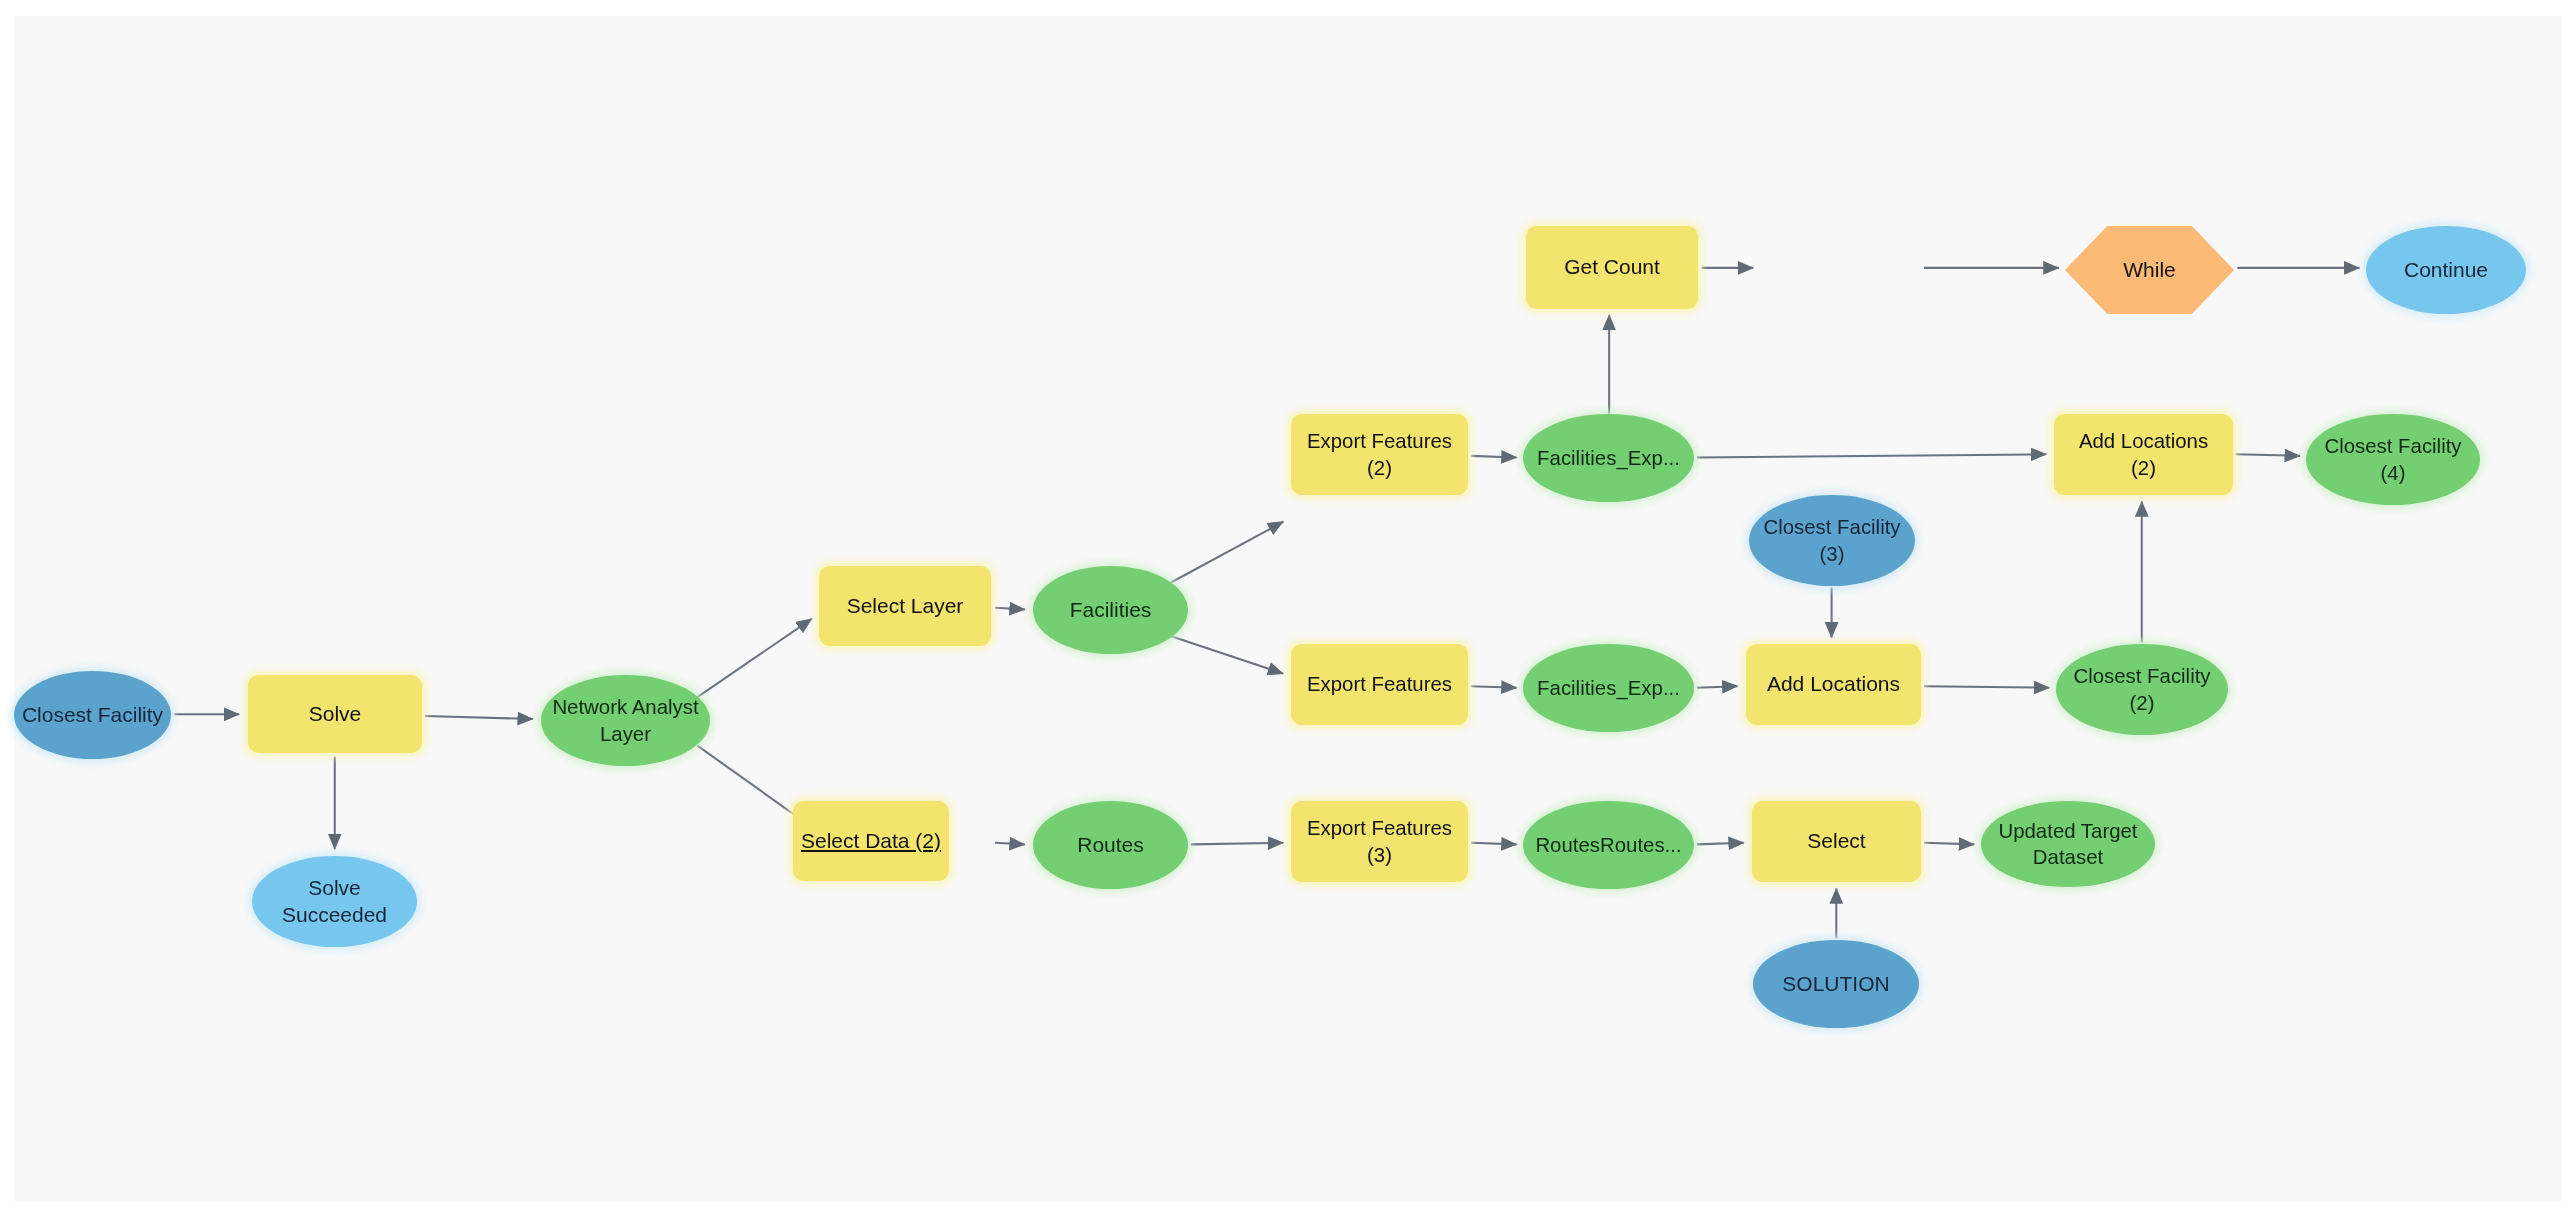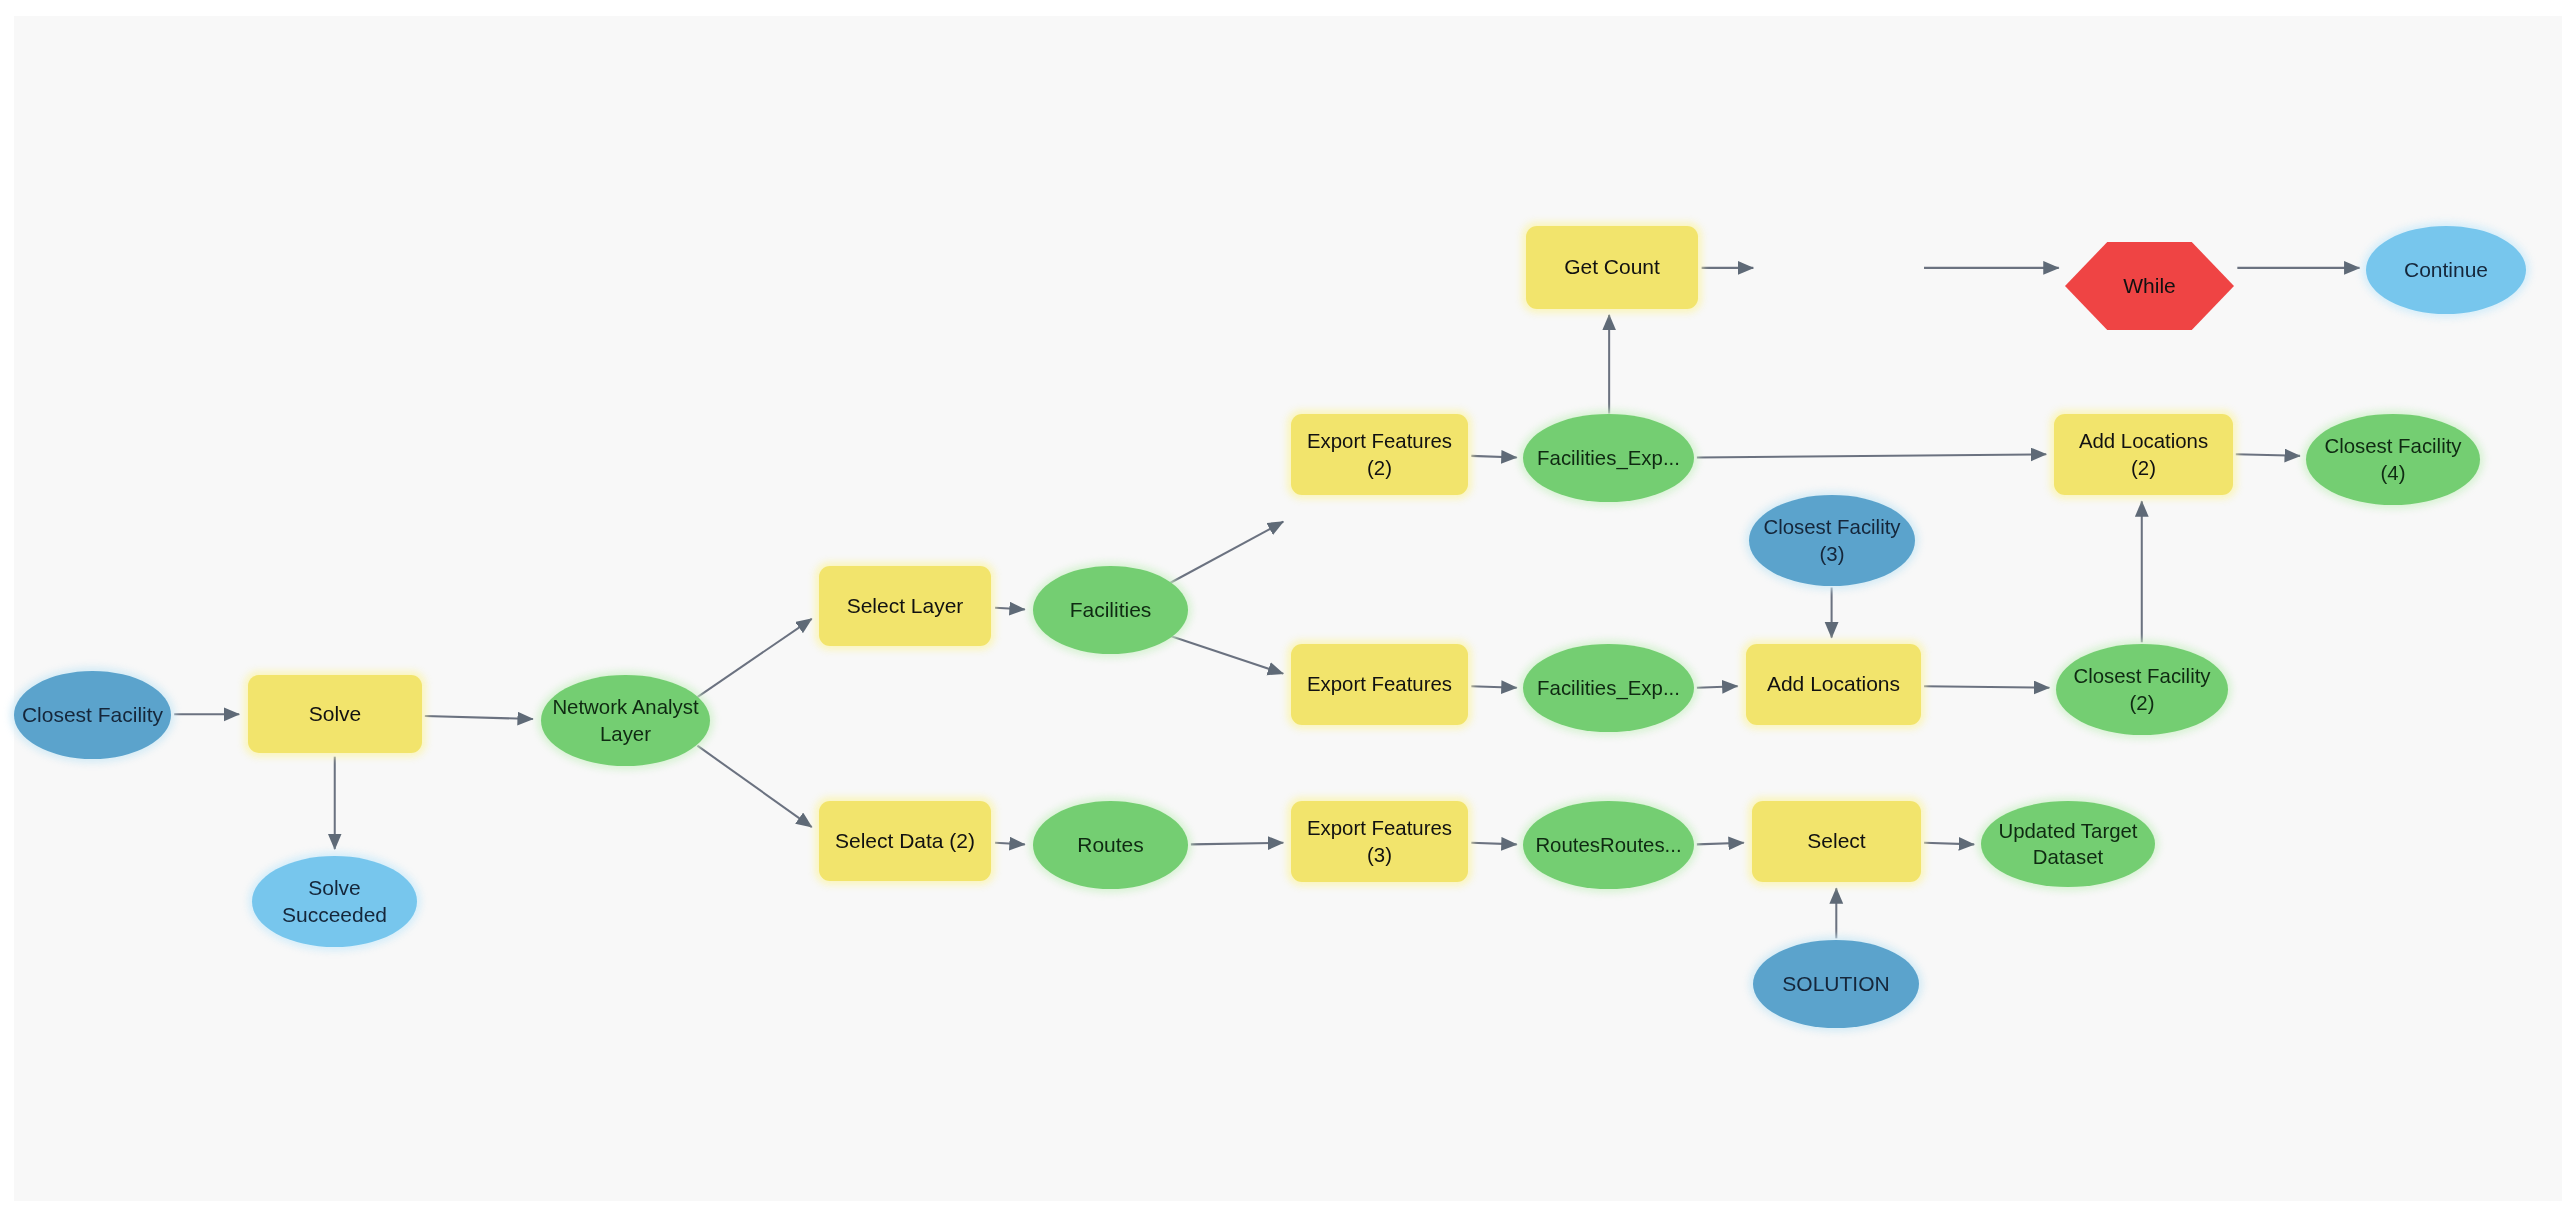--- a/index.html
+++ b/index.html
@@ -52,24 +52,23 @@
   .shape-rect {
     border-radius: 11px;
     background: #f2e46c;
     box-shadow: 0 0 7.8px 3.1px rgba(250,245,180,0.85);
     align-items: center;
   }
   .shape-ellipse {
     border-radius: 50%;
   }
   .shape-hex {
-    background: #ef4444;
+    background: #fdba74;
     clip-path: polygon(25% 0%, 75% 0%, 100% 50%, 75% 100%, 25% 100%, 0% 50%);
     filter: drop-shadow(0 0 5.5px rgba(255,235,200,0.9));
-    margin-top: 16px;
   }
   .fill-green    { background: #74ce72; box-shadow: 0 0 7.8px 3.9px rgba(205,240,200,0.75); }
   .fill-ltblue   { background: #77c6ed; box-shadow: 0 0 7.8px 3.9px rgba(205,235,250,0.8); }
   .fill-dkblue   { background: #5ba3cc; box-shadow: 0 0 7.8px 3.9px rgba(205,232,245,0.8); }
 
   .txt-dark   { color: #15263a; }
   .txt-black  { color: #111111; }
   .txt-green  { color: #0f2a12; }
 
   .fs-26 { font-size: 20.4px; }
@@ -159,21 +158,21 @@
 
   <div class="node shape-ellipse fill-green txt-green fs-26" style="left:541px;top:675px;width:169px;height:91px;">
     <span class="lbl">Network Analyst
 Layer</span>
   </div>
 
   <div class="node shape-rect txt-black fs-27" style="left:819px;top:566px;width:172px;height:80px;">
     <span class="lbl">Select Layer</span>
   </div>
 
-  <div class="node shape-rect txt-black fs-27" style="left:819px;top:801px;width:172px;height:80px;">
+  <div class="node shape-rect txt-black fs-27" style="left:793px;top:801px;width:156px;height:80px;text-decoration:underline;">
     <span class="lbl">Select Data (2)</span>
   </div>
 
   <div class="node shape-ellipse fill-green txt-green fs-27" style="left:1033px;top:566px;width:155px;height:88px;">
     <span class="lbl">Facilities</span>
   </div>
 
   <div class="node shape-ellipse fill-green txt-green fs-27" style="left:1033px;top:801px;width:155px;height:88px;align-items:center;">
     <span class="lbl">Routes</span>
   </div>

